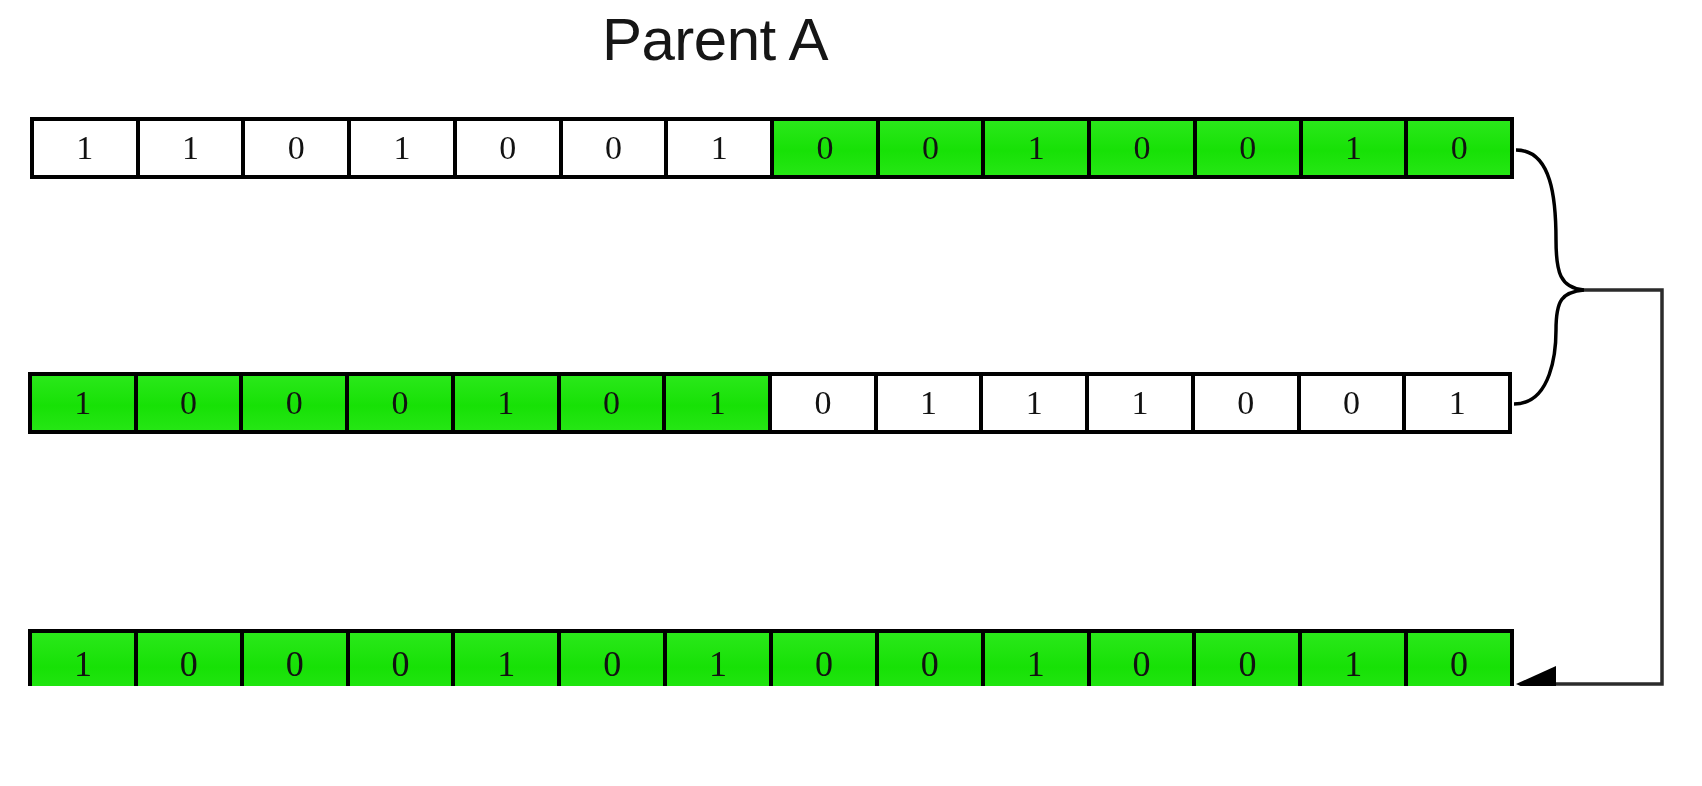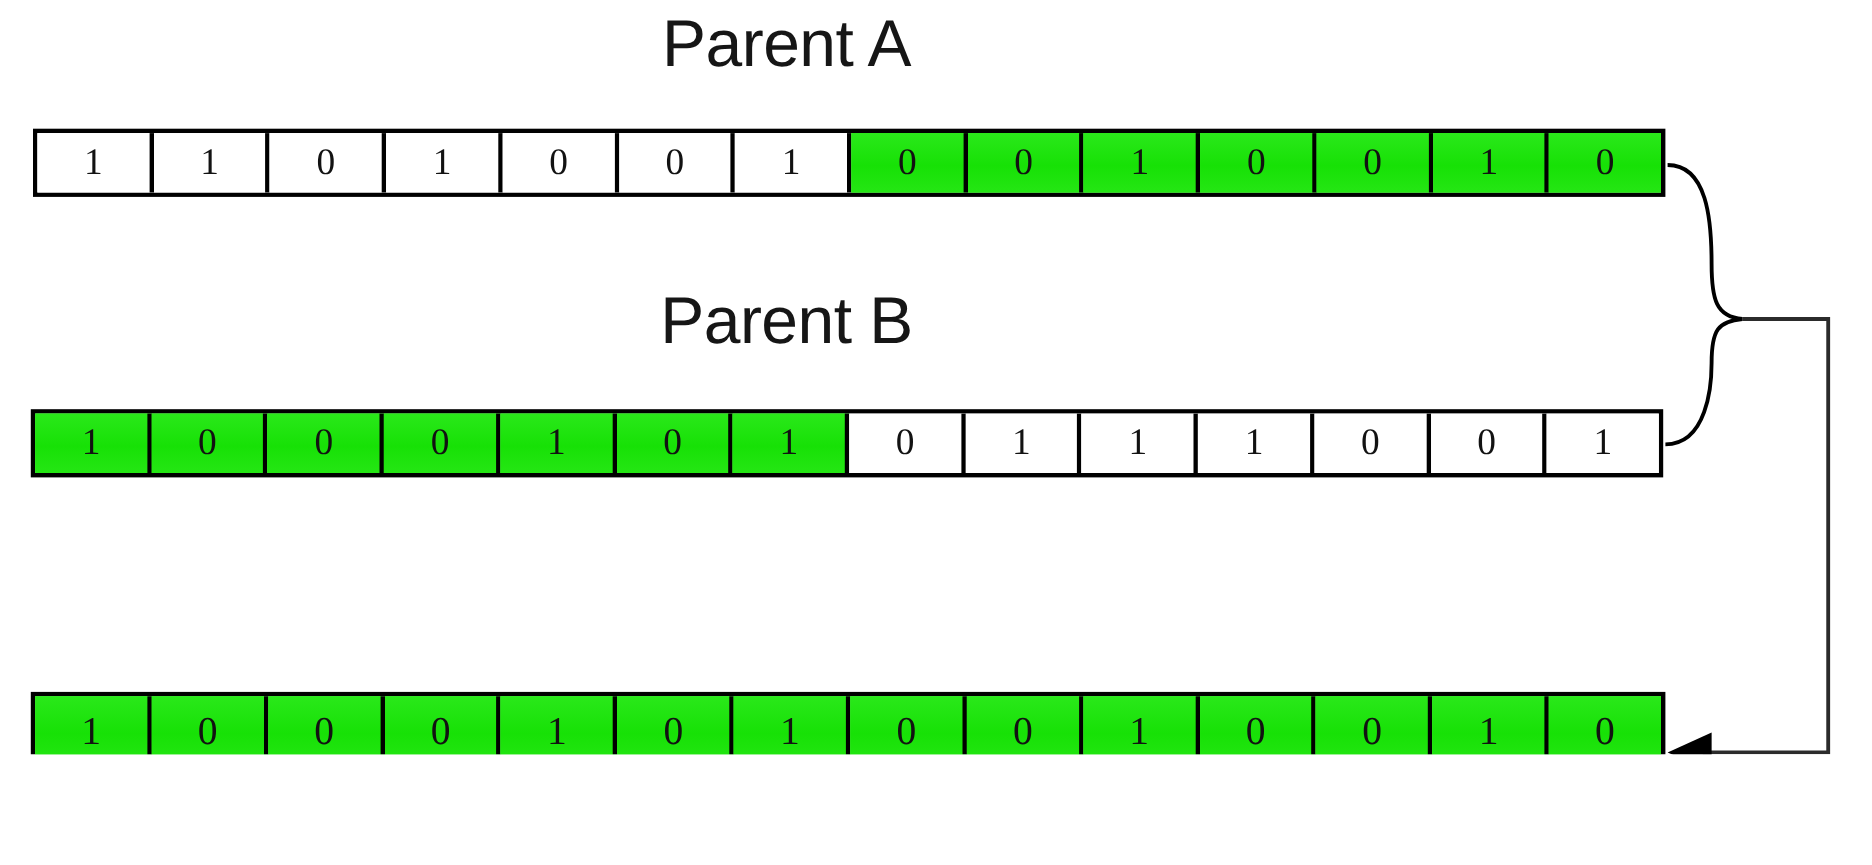--- a/index.html
+++ b/index.html
@@ -82,21 +82,20 @@
     pointer-events: none;
   }
 </style>
 </head>
 <body>
 
 <div id="stage">
 
   <div class="row-title" id="title-parent-a">Parent A</div>
 
-  <div class="row-title" id="title-parent-b">Parent B</div>
 
 
   <div class="chromosome" id="row-parent-a">
       <div class="gene">1</div>
       <div class="gene">1</div>
       <div class="gene">0</div>
       <div class="gene">1</div>
       <div class="gene">0</div>
       <div class="gene">0</div>
       <div class="gene">1</div>

